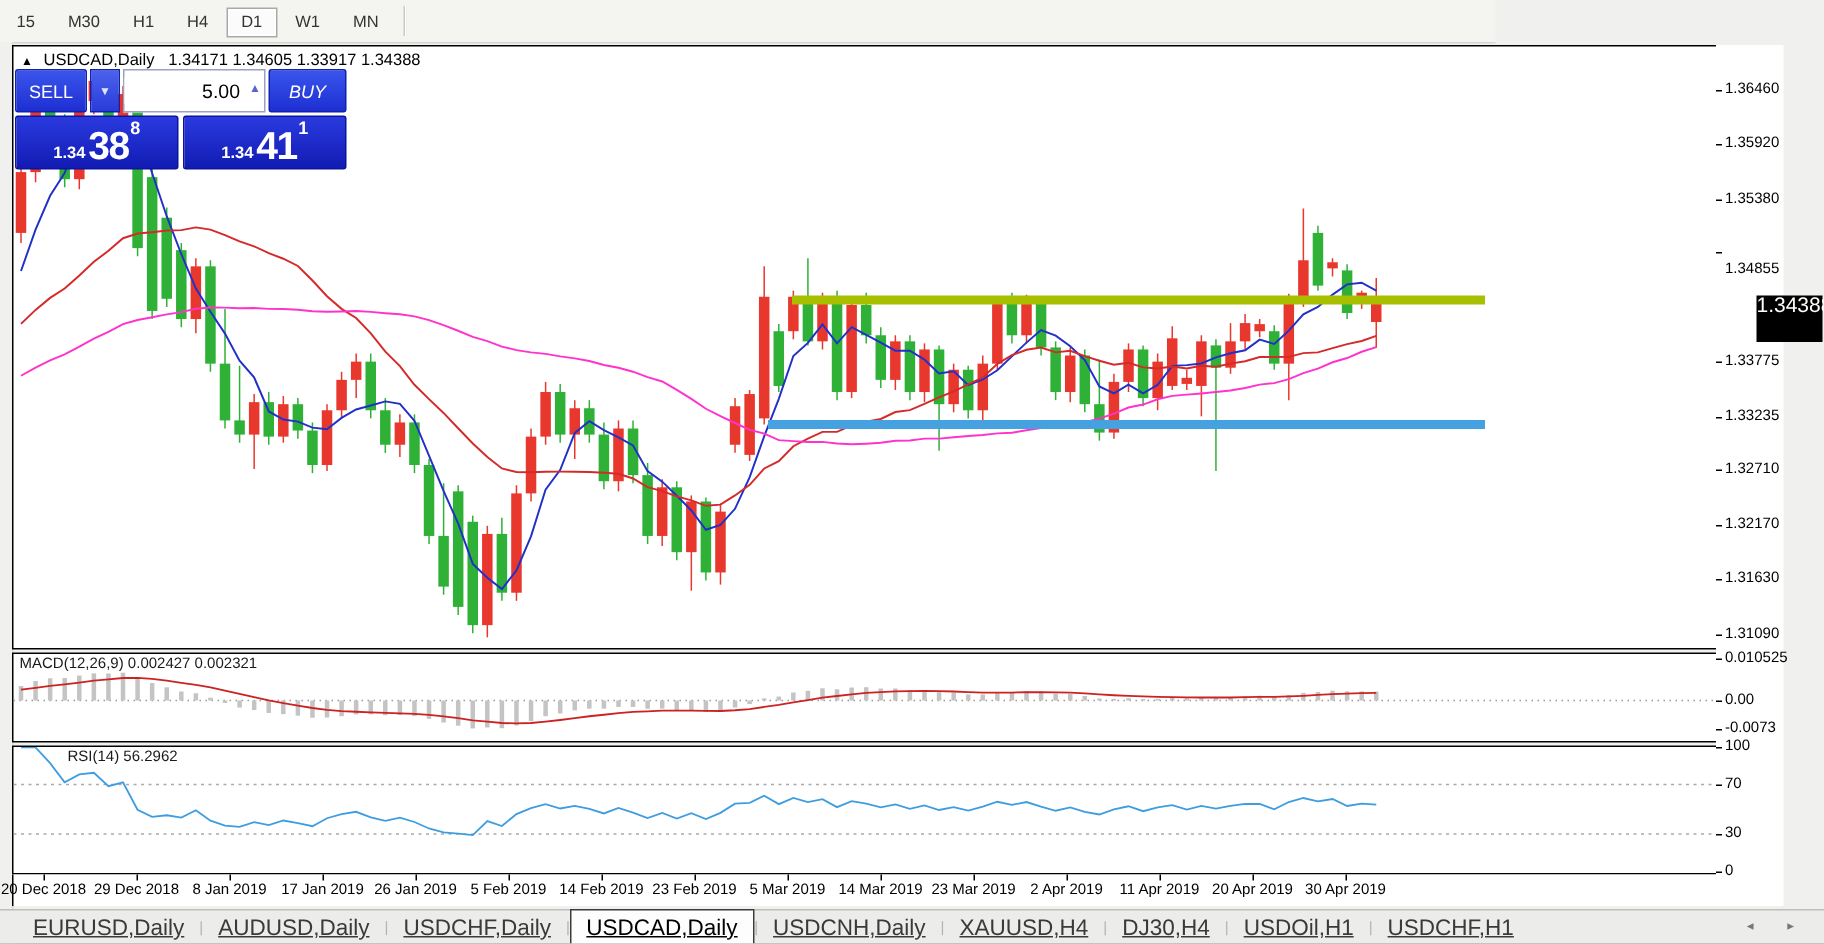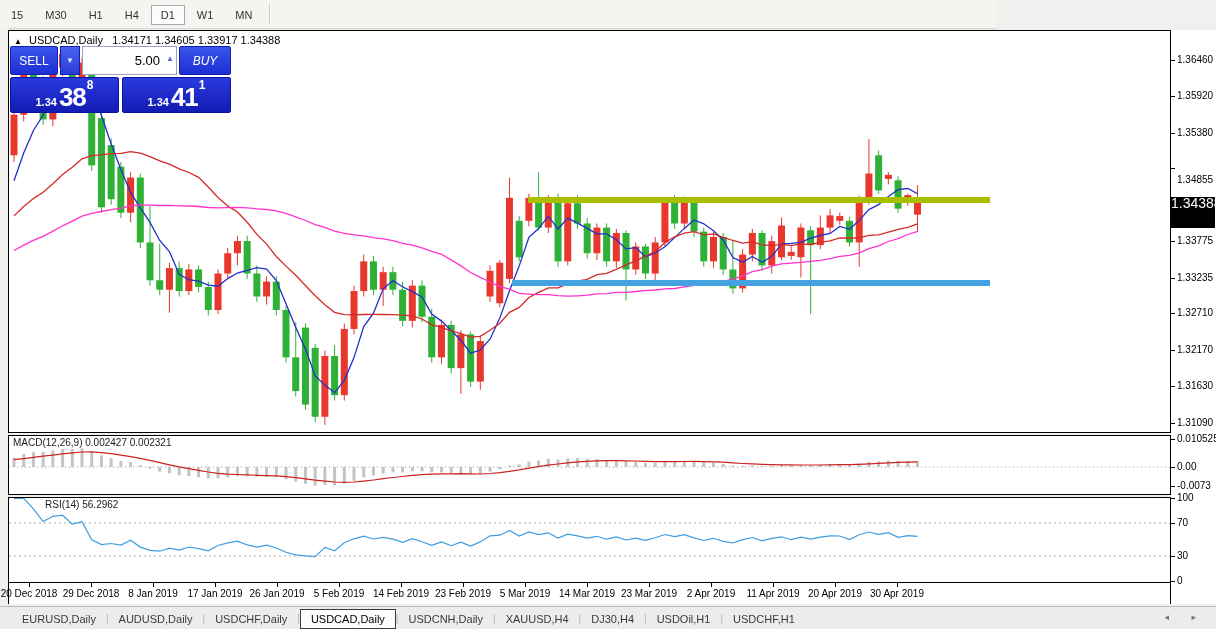--- a/index.html
+++ b/index.html
@@ -11,21 +11,21 @@
   .tf-btn{font-size:11px;color:#333;padding:3px 9px;margin:0 1px;border:1px solid transparent;cursor:default;}
   .tf-btn.active{background:#fbfbfb;border:1px solid #a8a8a8;box-shadow:inset 0 0 0 1px #fff;}
   .tb-sep{width:1px;height:20px;background:#c9c9c6;border-right:1px solid #fff;margin-left:6px;}
   
   .plot{position:absolute;left:8px;width:1163px;background:#fff;border:1px solid #000;box-sizing:border-box;}
   #main-plot{top:30px;height:403px;}
   #macd-plot{top:435px;height:60px;}
   #rsi-plot{top:497px;height:86px;}
   #date-axis{position:absolute;left:8px;top:583px;width:1163px;height:21px;background:#fff;
              border-left:1px solid #000;border-right:1px solid #000;box-sizing:border-box;}
-  #axis-col{position:absolute;left:1171px;top:30px;width:45px;height:574px;background:#fff;}
+  #axis-col{position:absolute;left:1144px;top:30px;width:45px;height:574px;background:#fff;}
   .axis-label{position:absolute;left:6px;font-size:10px;color:#000;white-space:nowrap;}
   .axis-tick{position:absolute;left:0;width:4px;height:1px;background:#000;}
   .date-label{position:absolute;top:5px;font-size:10px;color:#000;transform:translateX(-50%);white-space:nowrap;}
   .date-tick{position:absolute;top:0;width:1px;height:4px;background:#000;}
   #cur-price{position:absolute;left:1171px;top:197px;width:44px;height:31px;background:#000;color:#fff;
              font-size:14px;text-align:center;line-height:13px;}
   .pane-label{position:absolute;font-size:10px;color:#1a1a1a;z-index:5;}
   #chart-title{position:absolute;left:14px;top:34px;font-size:11px;color:#000;z-index:5;}
   #chart-title .tri{font-size:8px;margin-right:4px;}
   svg{position:absolute;left:0;top:0;}
@@ -44,21 +44,21 @@
   #tw-row2{display:flex;height:36px;margin-top:2px;}
   .price-box{background:linear-gradient(#2a3ade,#121cb4);border:1px solid #0a14a0;border-radius:2px;color:#fff;
              flex:1;display:flex;align-items:flex-end;justify-content:center;padding-bottom:3px;cursor:pointer;}
   .price-box + .price-box{margin-left:3px;}
   .p-small{font-size:11px;font-weight:bold;margin-right:2px;line-height:14px;text-align:right;}
   .p-big{font-size:26px;font-weight:bold;line-height:24px;letter-spacing:-1px;}
   .p-sup{font-size:12px;font-weight:bold;line-height:10px;margin-left:1px;align-self:flex-start;margin-top:2px;}
   
   #tabbar{position:absolute;left:0;top:606px;width:1216px;height:23px;background:#ececea;
           border-top:1px solid #bdbdba;display:flex;align-items:center;}
-  .sym-tab{font-size:11px;color:#3a3a3a;padding:3px 10px;white-space:nowrap;cursor:pointer;}
+  .sym-tab{font-size:15px;color:#3a3a3a;padding:3px 10px;white-space:nowrap;cursor:pointer;text-decoration:underline;}
   .sym-tab.active{background:#fdfdfd;border:1px solid #3c3c3c;color:#000;}
   .tab-sep{color:#b3b3b0;font-size:10px;}
   #tab-arrows{position:absolute;right:10px;top:5px;font-size:9px;color:#777;letter-spacing:10px;}
   #left-strip{position:absolute;left:0;top:28px;width:8px;height:601px;background:#f0f0ee;border-right:1px solid #d8d8d4;}
 </style>
 </head>
 <body>
 
 <div id="app">
 

